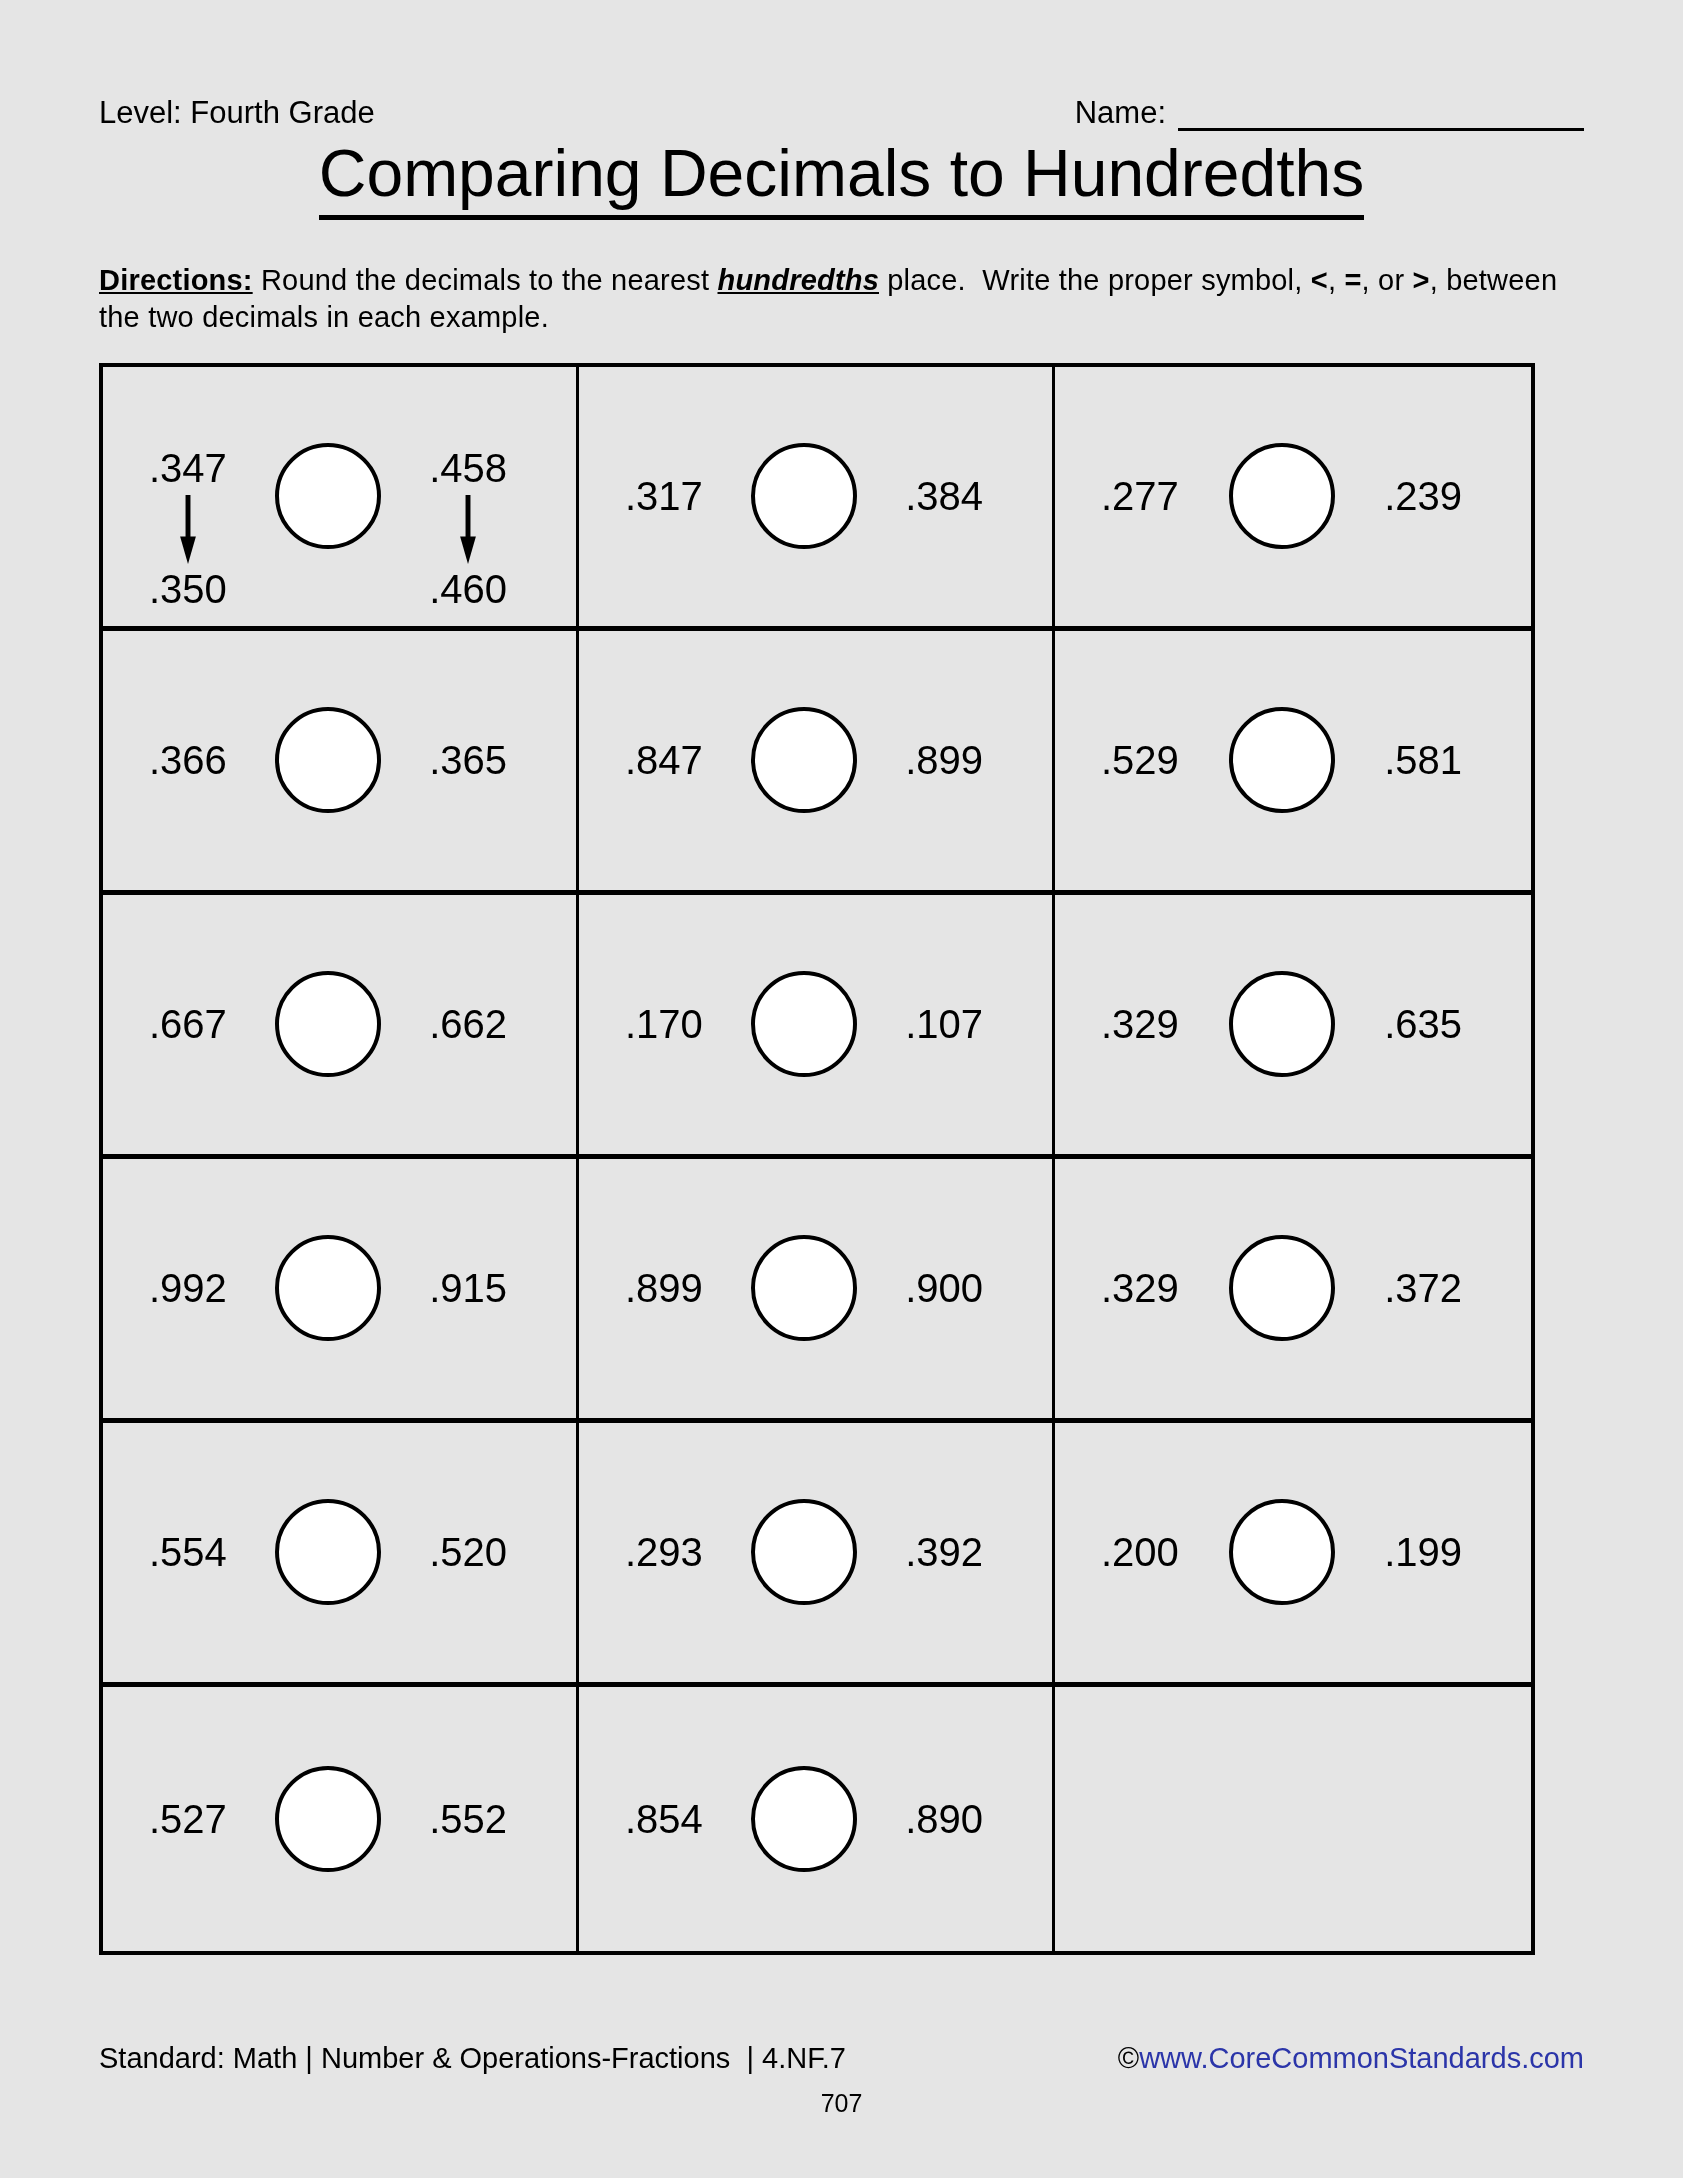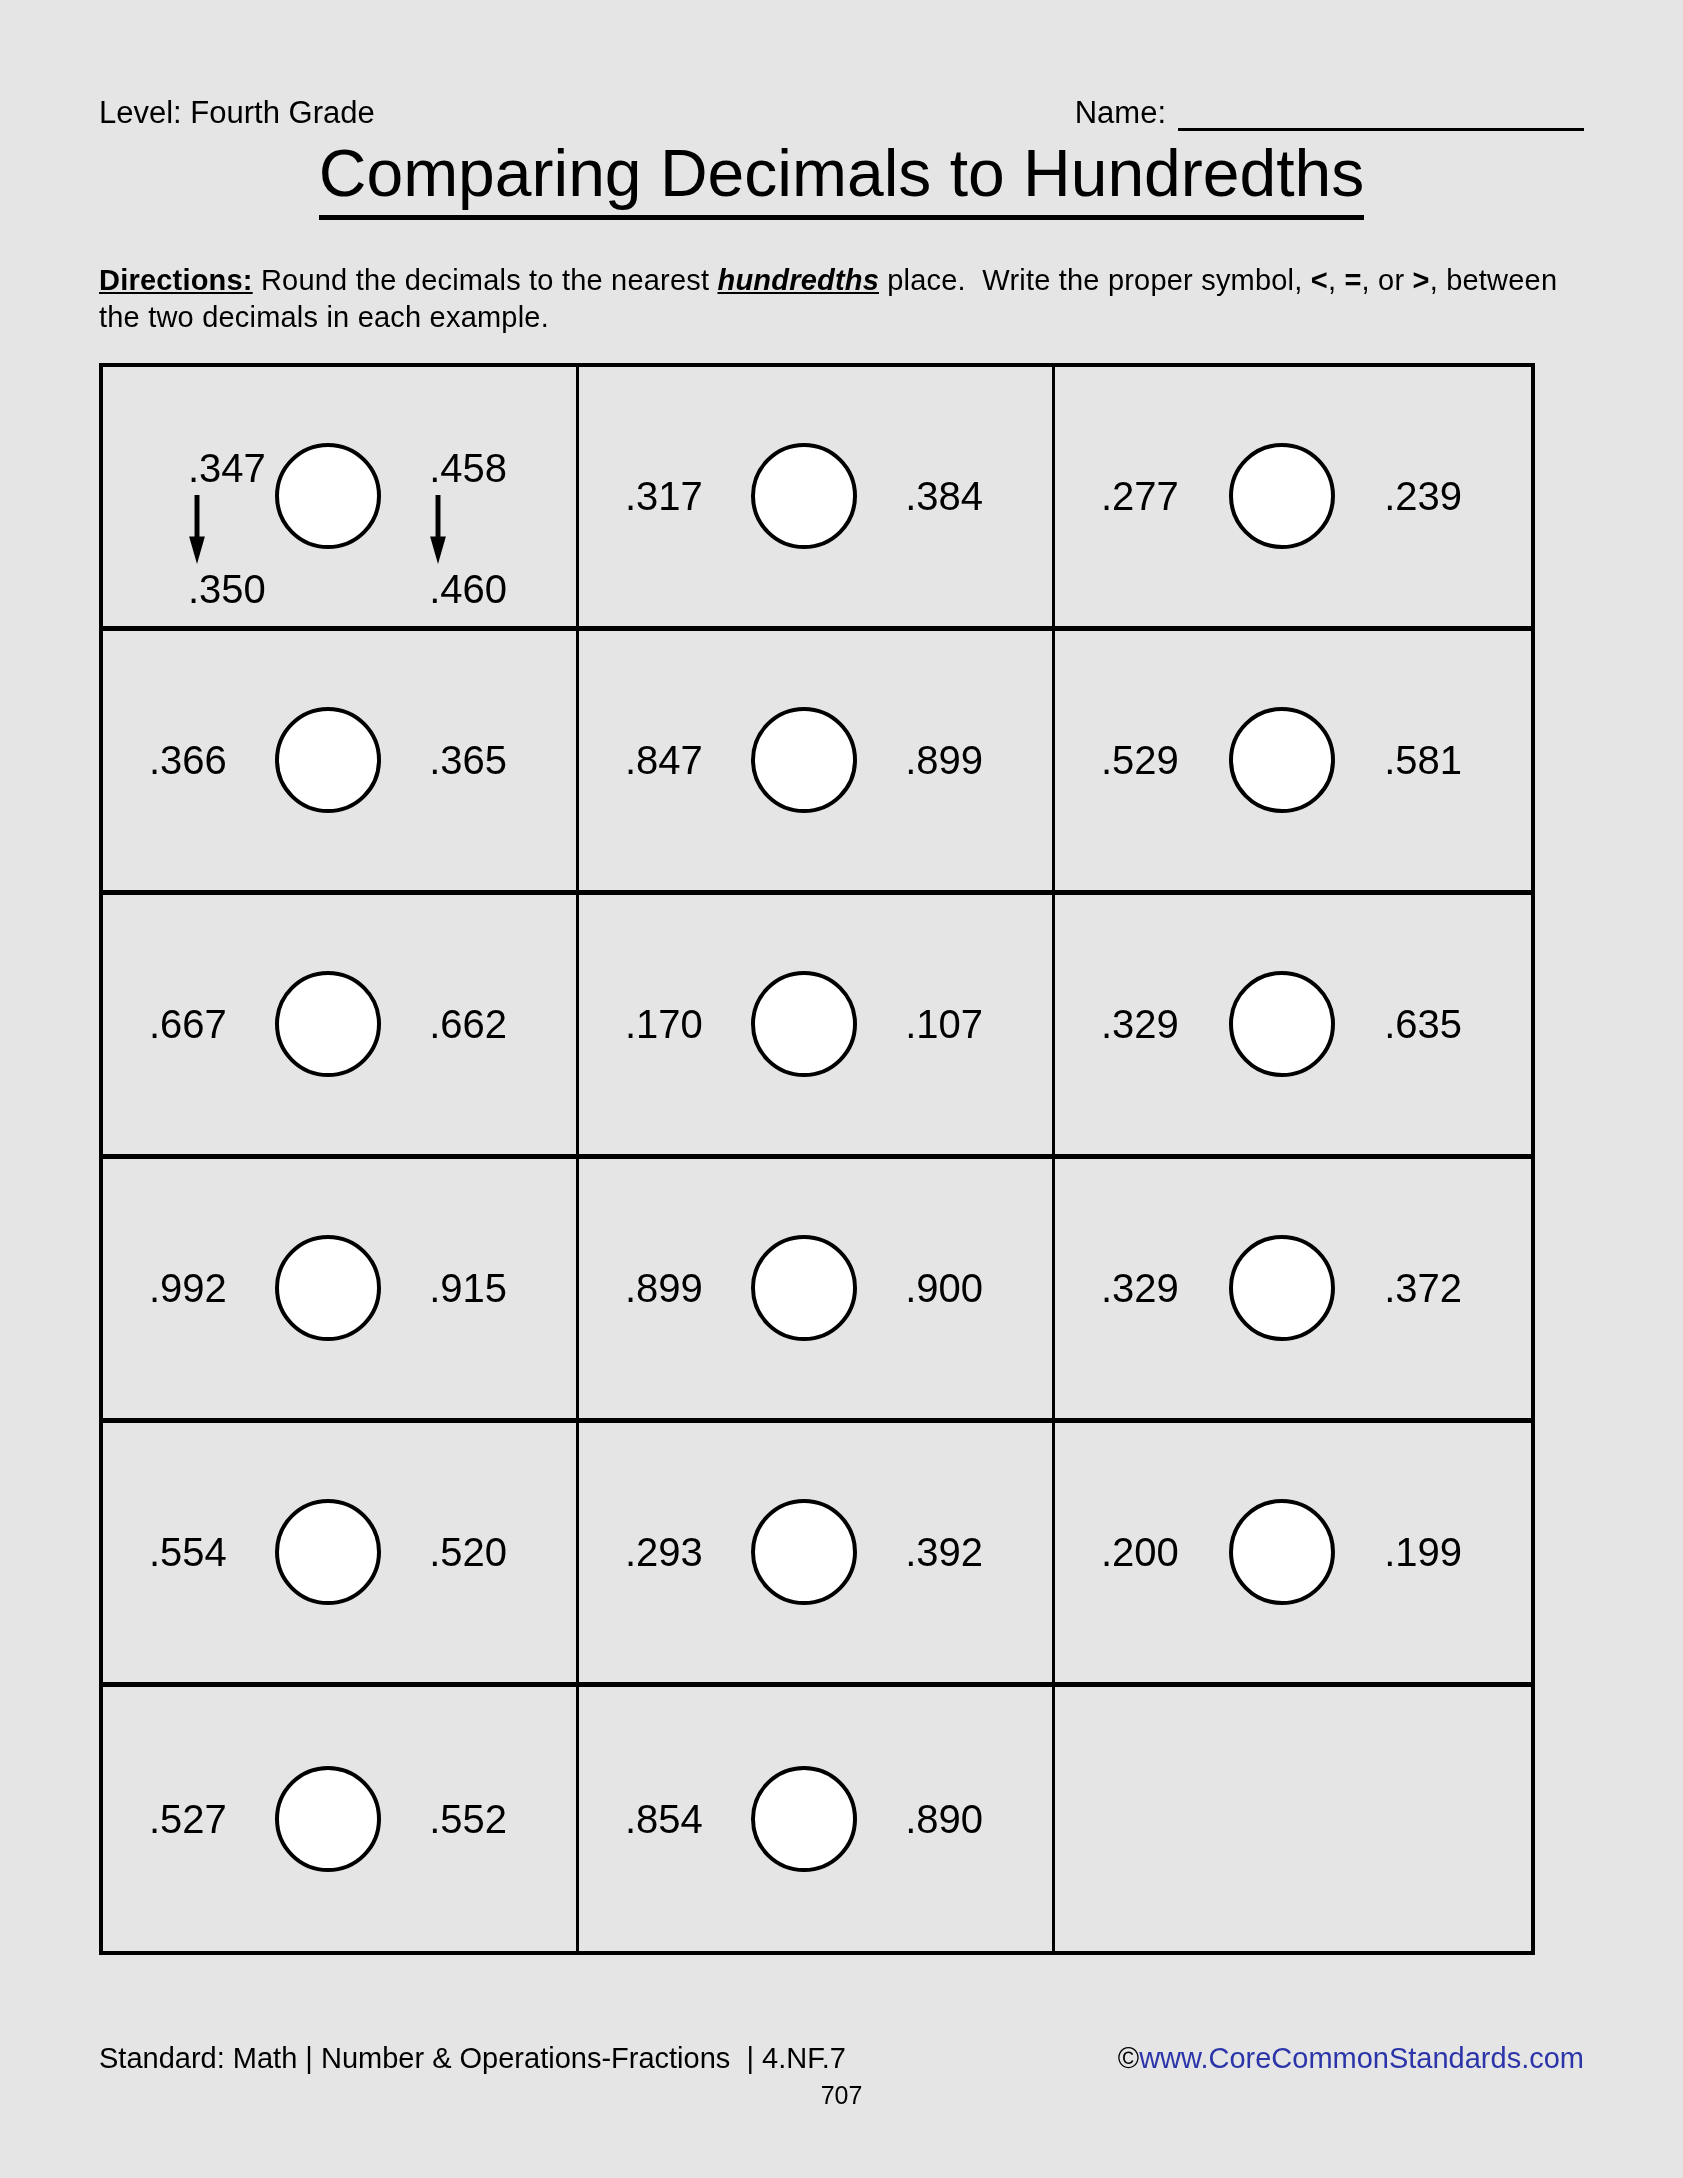--- a/index.html
+++ b/index.html
@@ -43,31 +43,31 @@
     padding:0 69px 0 46px;
   }
   .cell:nth-child(3n){border-right:none;}
   .cell:nth-child(n+16){border-bottom:none;gap:47px;}
   .num{font-size:40px;line-height:1;white-space:nowrap;}
   .circle{
     width:98px;height:98px;border:4px solid #000;border-radius:50%;
     flex:0 0 auto;background:#fff;
   }
   .stack{
-    display:flex;flex-direction:column;align-items:flex-start;gap:5px;
-    align-self:flex-start;margin-top:81px;margin-left:39px;
+    display:flex;flex-direction:column;align-items:center;gap:5px;
+    align-self:flex-start;margin-top:81px;
   }
   .arrow-svg{display:block;}
   
   .footer-row{
     margin-top:87px;display:flex;justify-content:space-between;align-items:center;
     font-size:29px;white-space:pre-wrap;
   }
   .link{cursor:pointer;}
-  .page-number{text-align:center;font-size:25px;margin-top:6px;}
+  .page-number{text-align:center;font-size:25px;margin-top:14px;}
 </style>
 </head>
 <body>
 
 <div class="page">
 
   <div class="header-row">
     <span>Level: Fourth Grade</span>
     <span class="name-group">
       <span>Name:</span>

